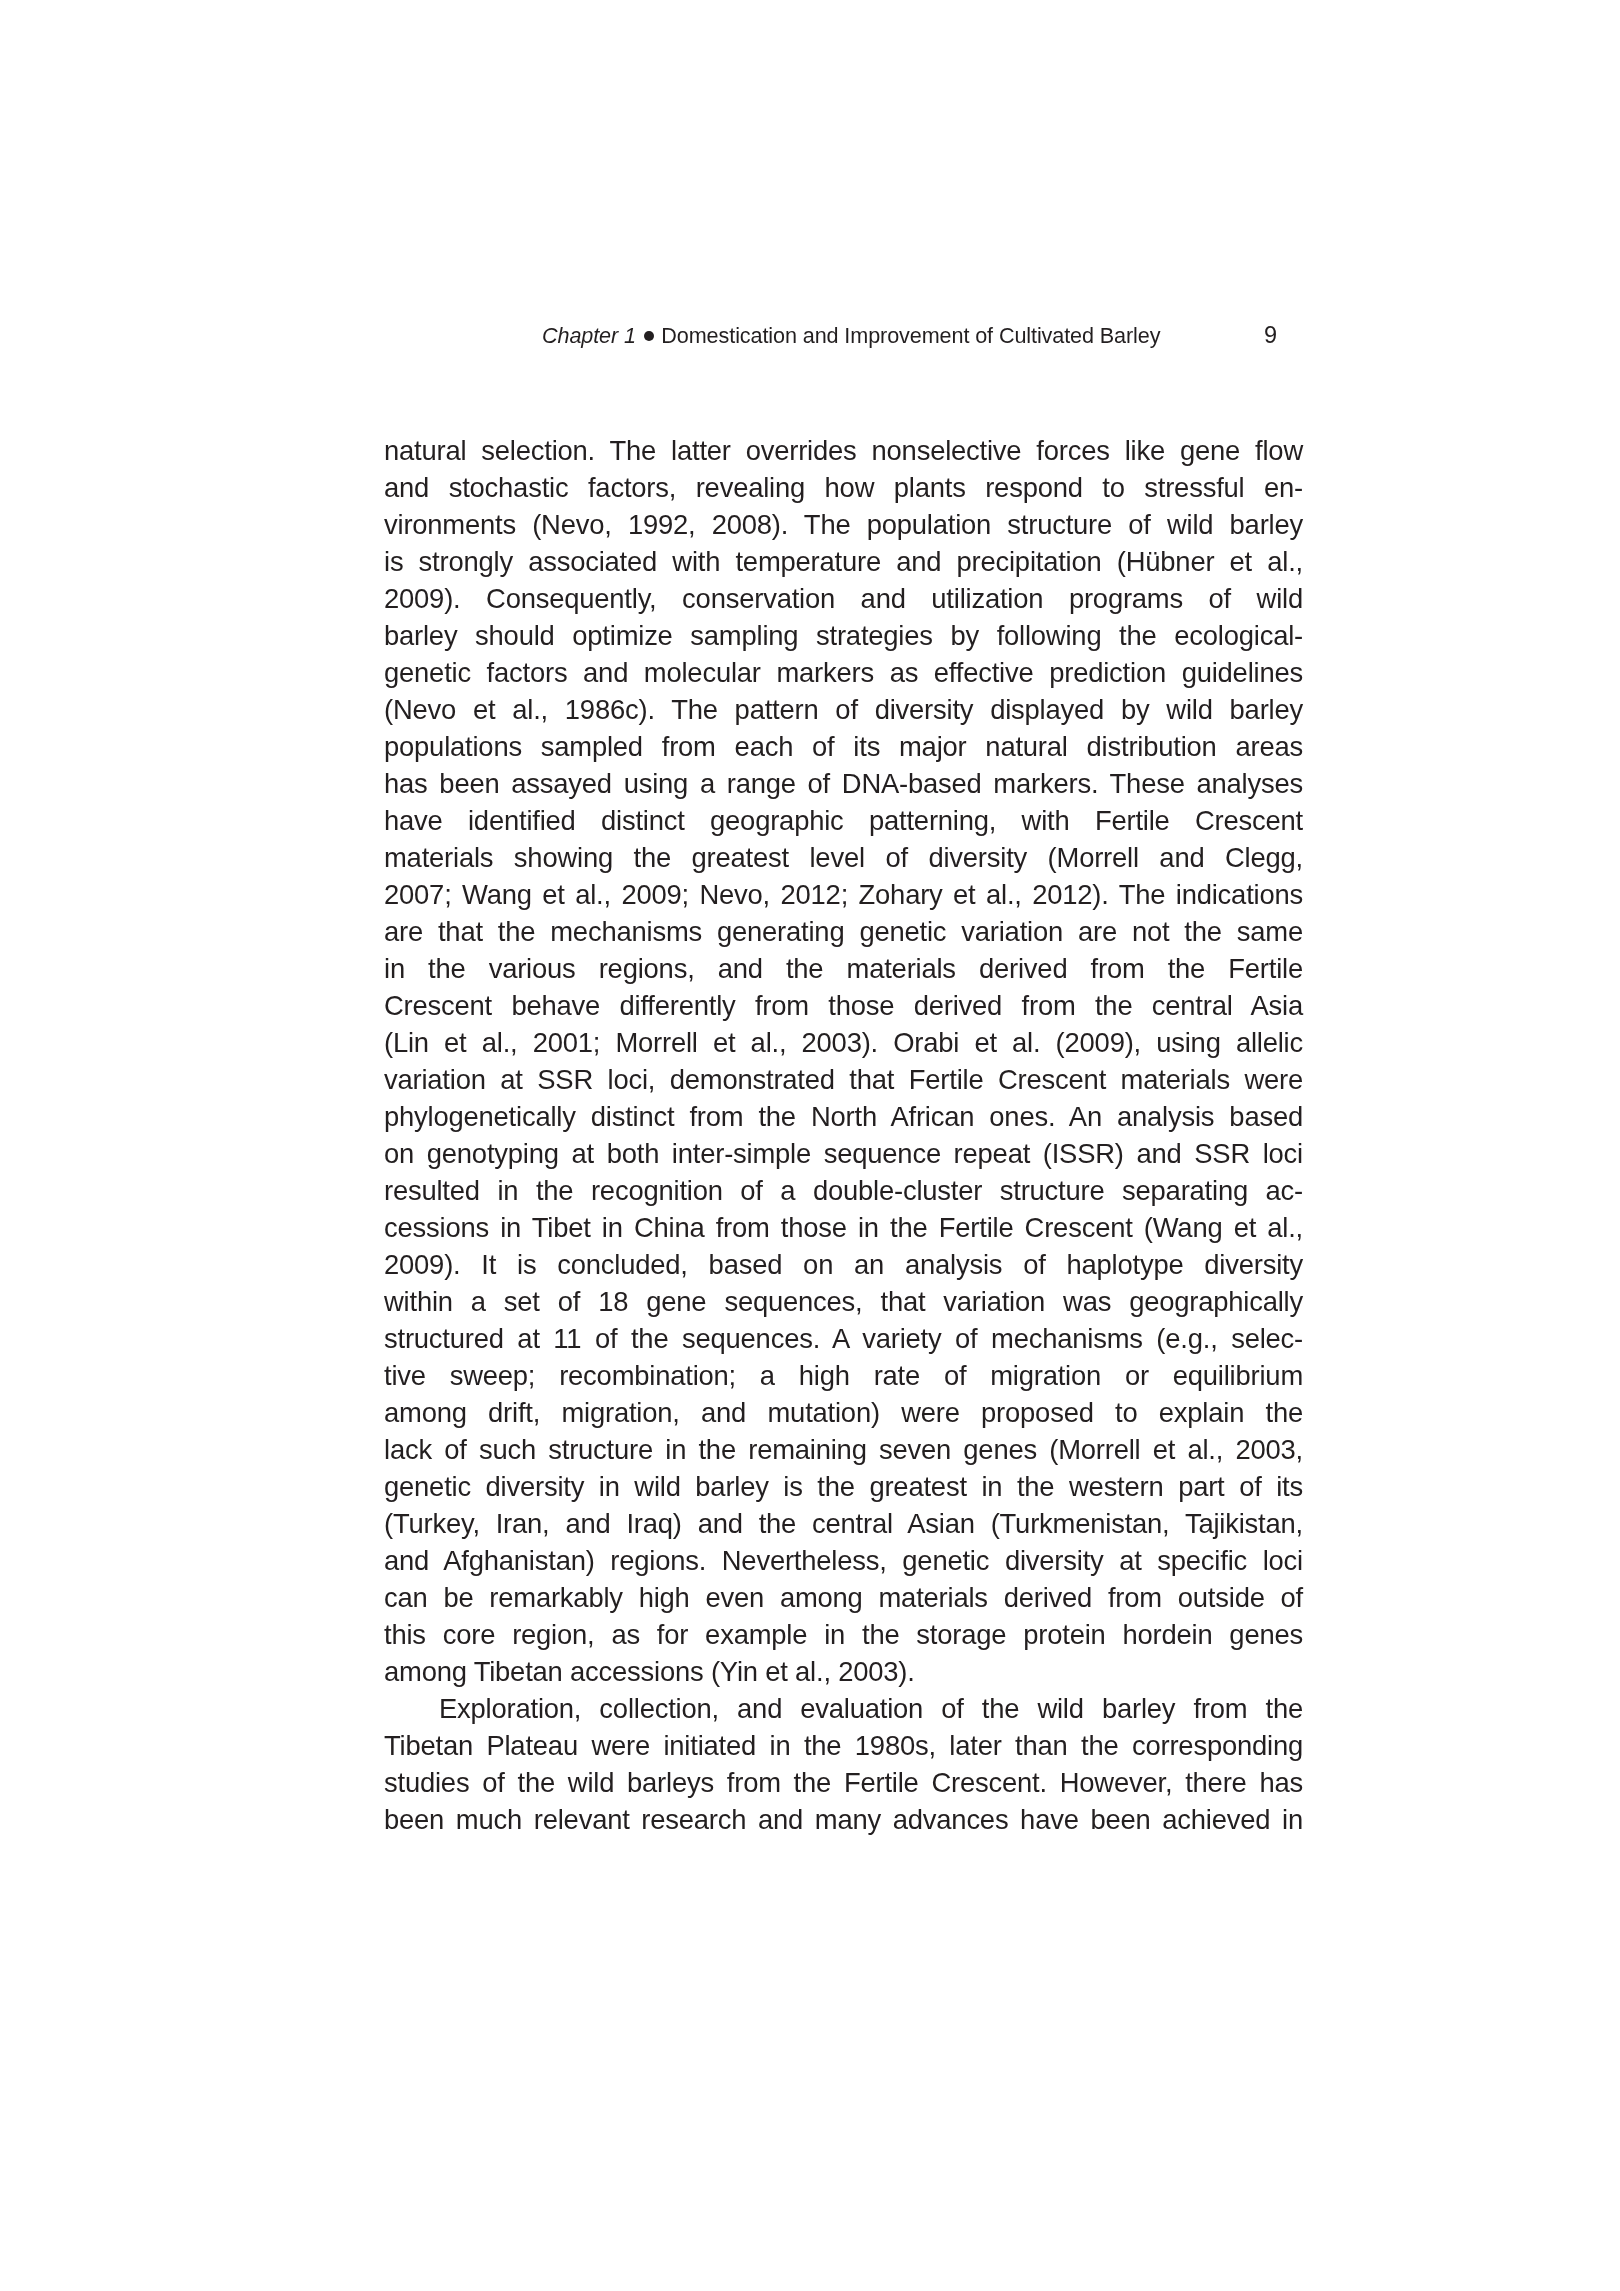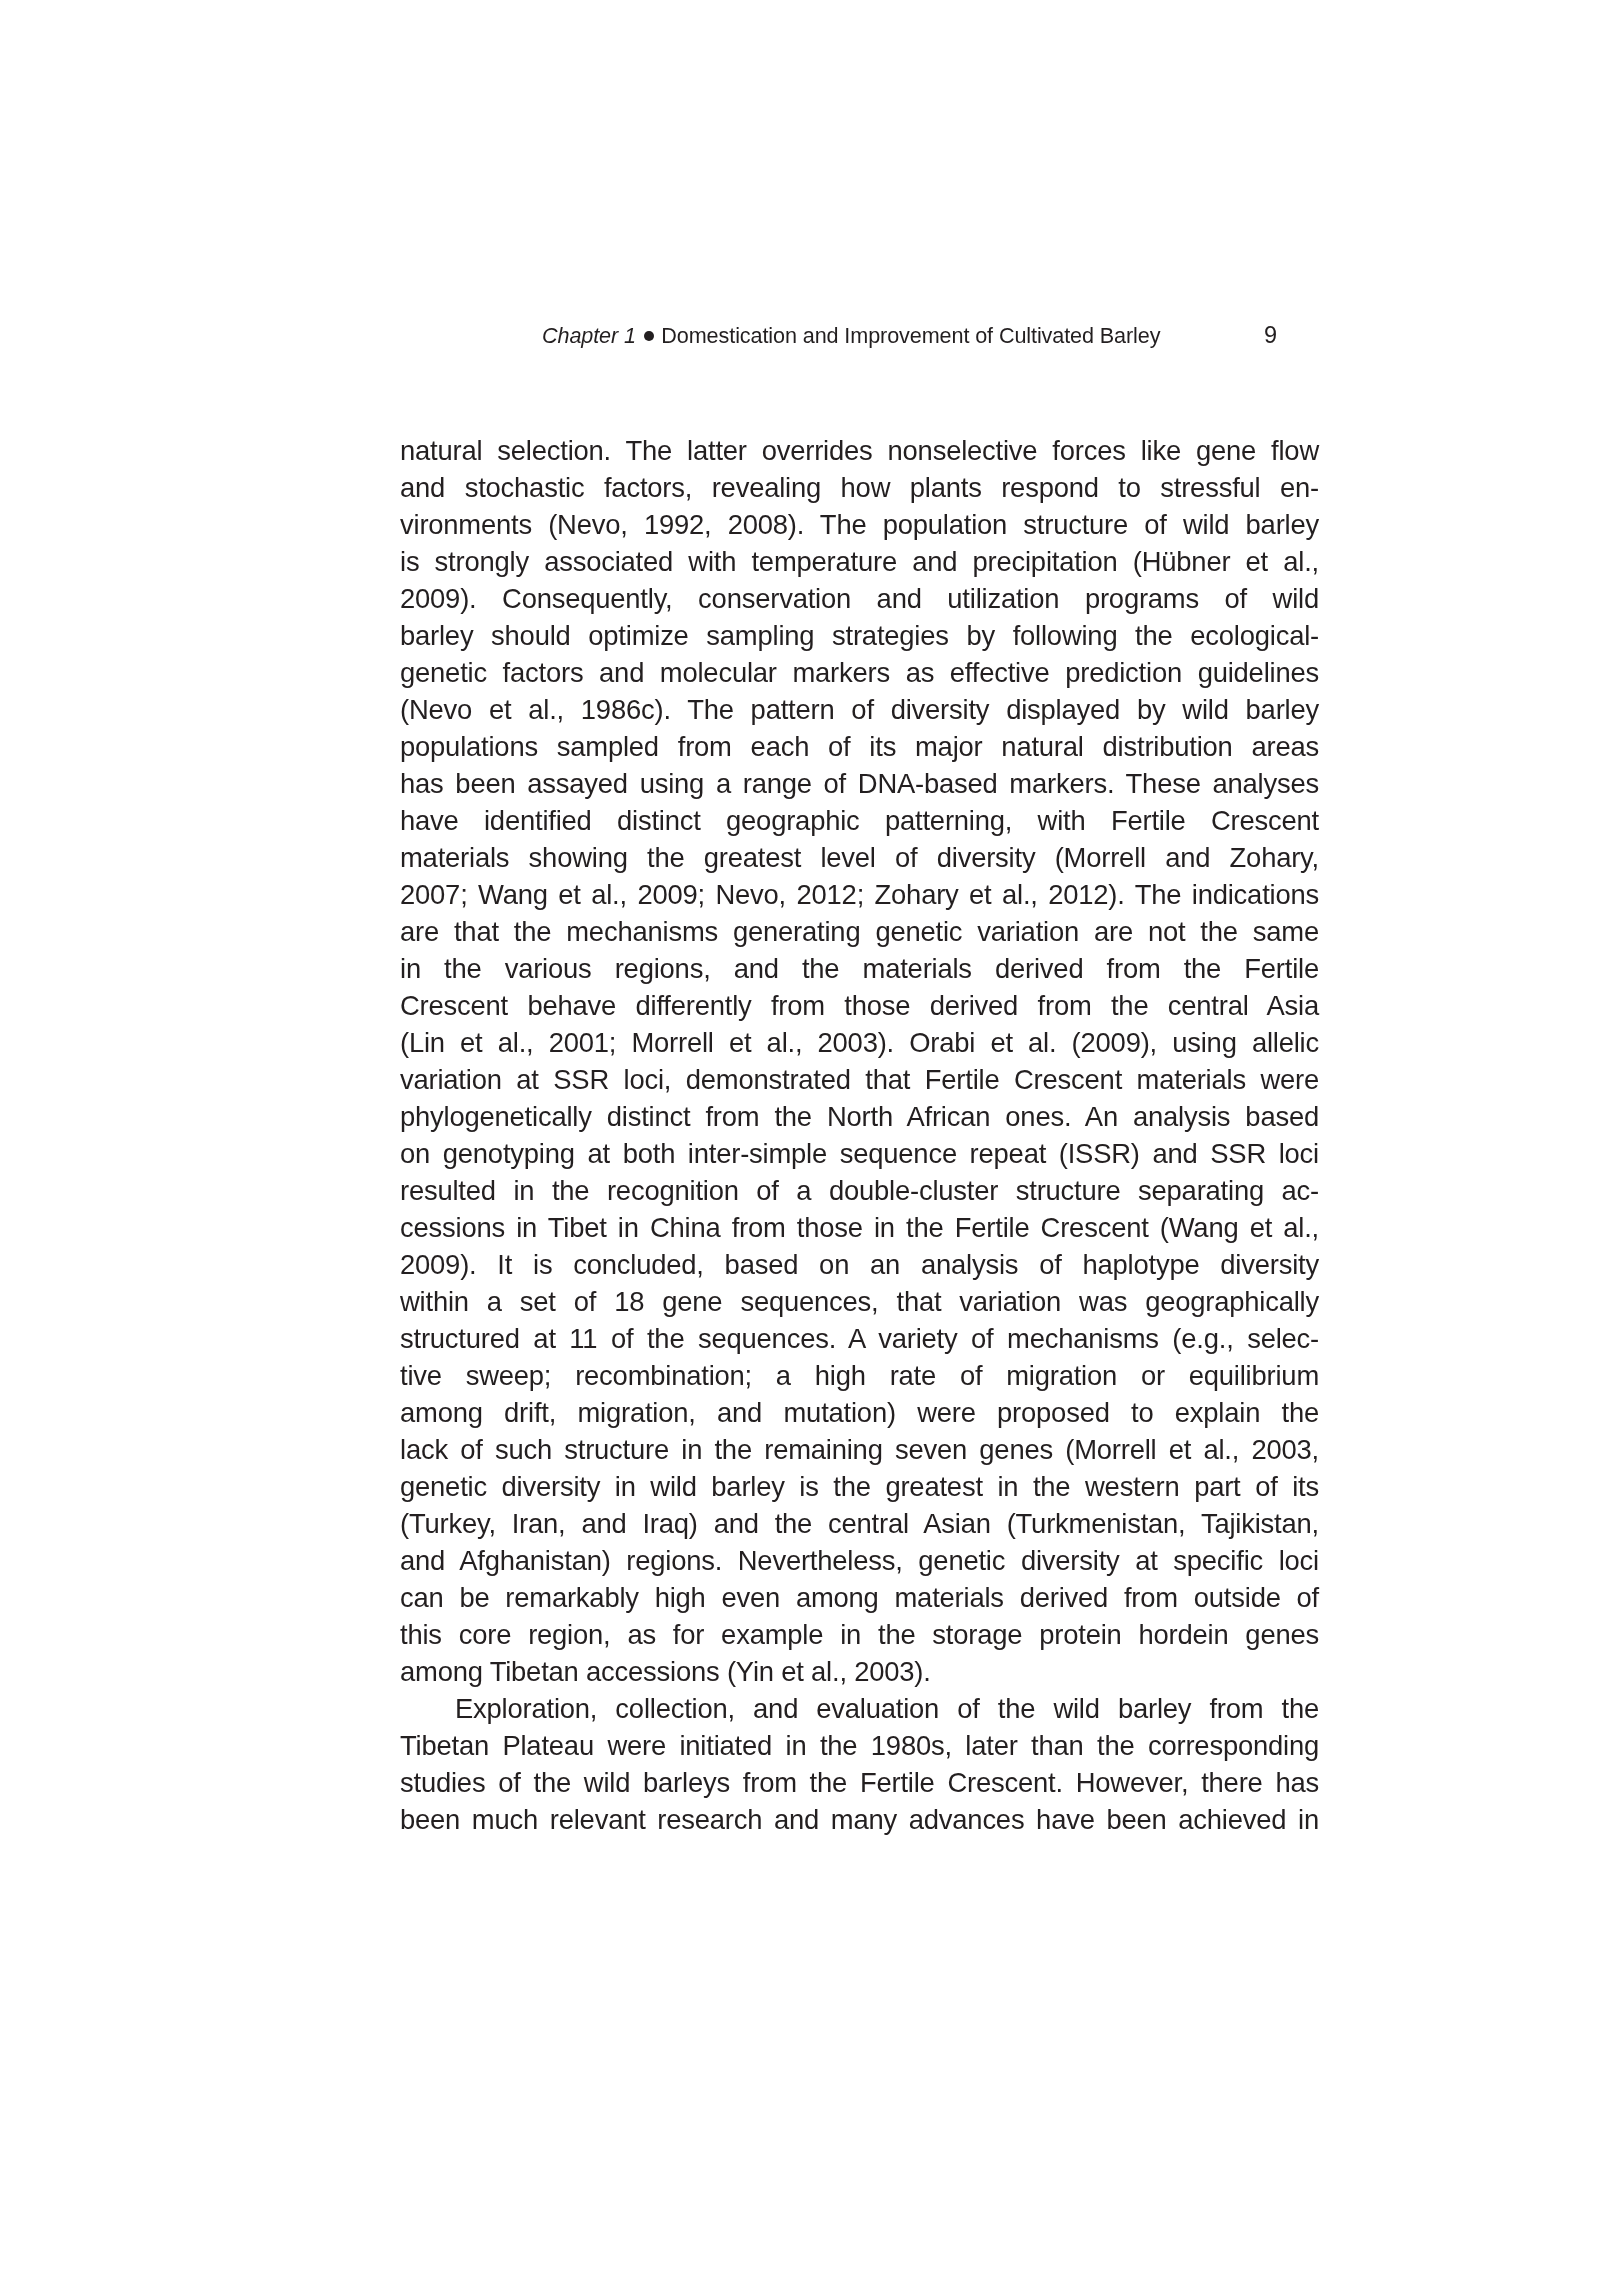--- a/index.html
+++ b/index.html
@@ -40,21 +40,21 @@
   }
   .running-head .page-number {
     position: absolute;
     right: 0;
     top: 0;
     font-size: 23.5px;
   }
   .body-text {
     position: absolute;
     top: 432px;
-    left: 400px;
+    left: 384px;
     width: 919px;
     font-size: 27.4px;
     line-height: 37px;
   }
   .body-text .line {
     display: block;
     height: 37px;
     white-space: nowrap;
     text-align: justify;
     text-align-last: justify;
@@ -81,21 +81,21 @@
     <span class="line">and stochastic factors, revealing how plants respond to stressful en-</span>
     <span class="line">vironments (Nevo, 1992, 2008). The population structure of wild barley</span>
     <span class="line">is strongly associated with temperature and precipitation (Hübner et al.,</span>
     <span class="line">2009). Consequently, conservation and utilization programs of wild</span>
     <span class="line">barley should optimize sampling strategies by following the ecological-</span>
     <span class="line">genetic factors and molecular markers as effective prediction guidelines</span>
     <span class="line">(Nevo et al., 1986c). The pattern of diversity displayed by wild barley</span>
     <span class="line">populations sampled from each of its major natural distribution areas</span>
     <span class="line">has been assayed using a range of DNA-based markers. These analyses</span>
     <span class="line">have identified distinct geographic patterning, with Fertile Crescent</span>
-    <span class="line">materials showing the greatest level of diversity (Morrell and Zohary,</span>
+    <span class="line">materials showing the greatest level of diversity (Morrell and Clegg,</span>
     <span class="line">2007; Wang et al., 2009; Nevo, 2012; Zohary et al., 2012). The indications</span>
     <span class="line">are that the mechanisms generating genetic variation are not the same</span>
     <span class="line">in the various regions, and the materials derived from the Fertile</span>
     <span class="line">Crescent behave differently from those derived from the central Asia</span>
     <span class="line">(Lin et al., 2001; Morrell et al., 2003). Orabi et al. (2009), using allelic</span>
     <span class="line">variation at SSR loci, demonstrated that Fertile Crescent materials were</span>
     <span class="line">phylogenetically distinct from the North African ones. An analysis based</span>
     <span class="line">on genotyping at both inter-simple sequence repeat (ISSR) and SSR loci</span>
     <span class="line">resulted in the recognition of a double-cluster structure separating ac-</span>
     <span class="line">cessions in Tibet in China from those in the Fertile Crescent (Wang et al.,</span>

